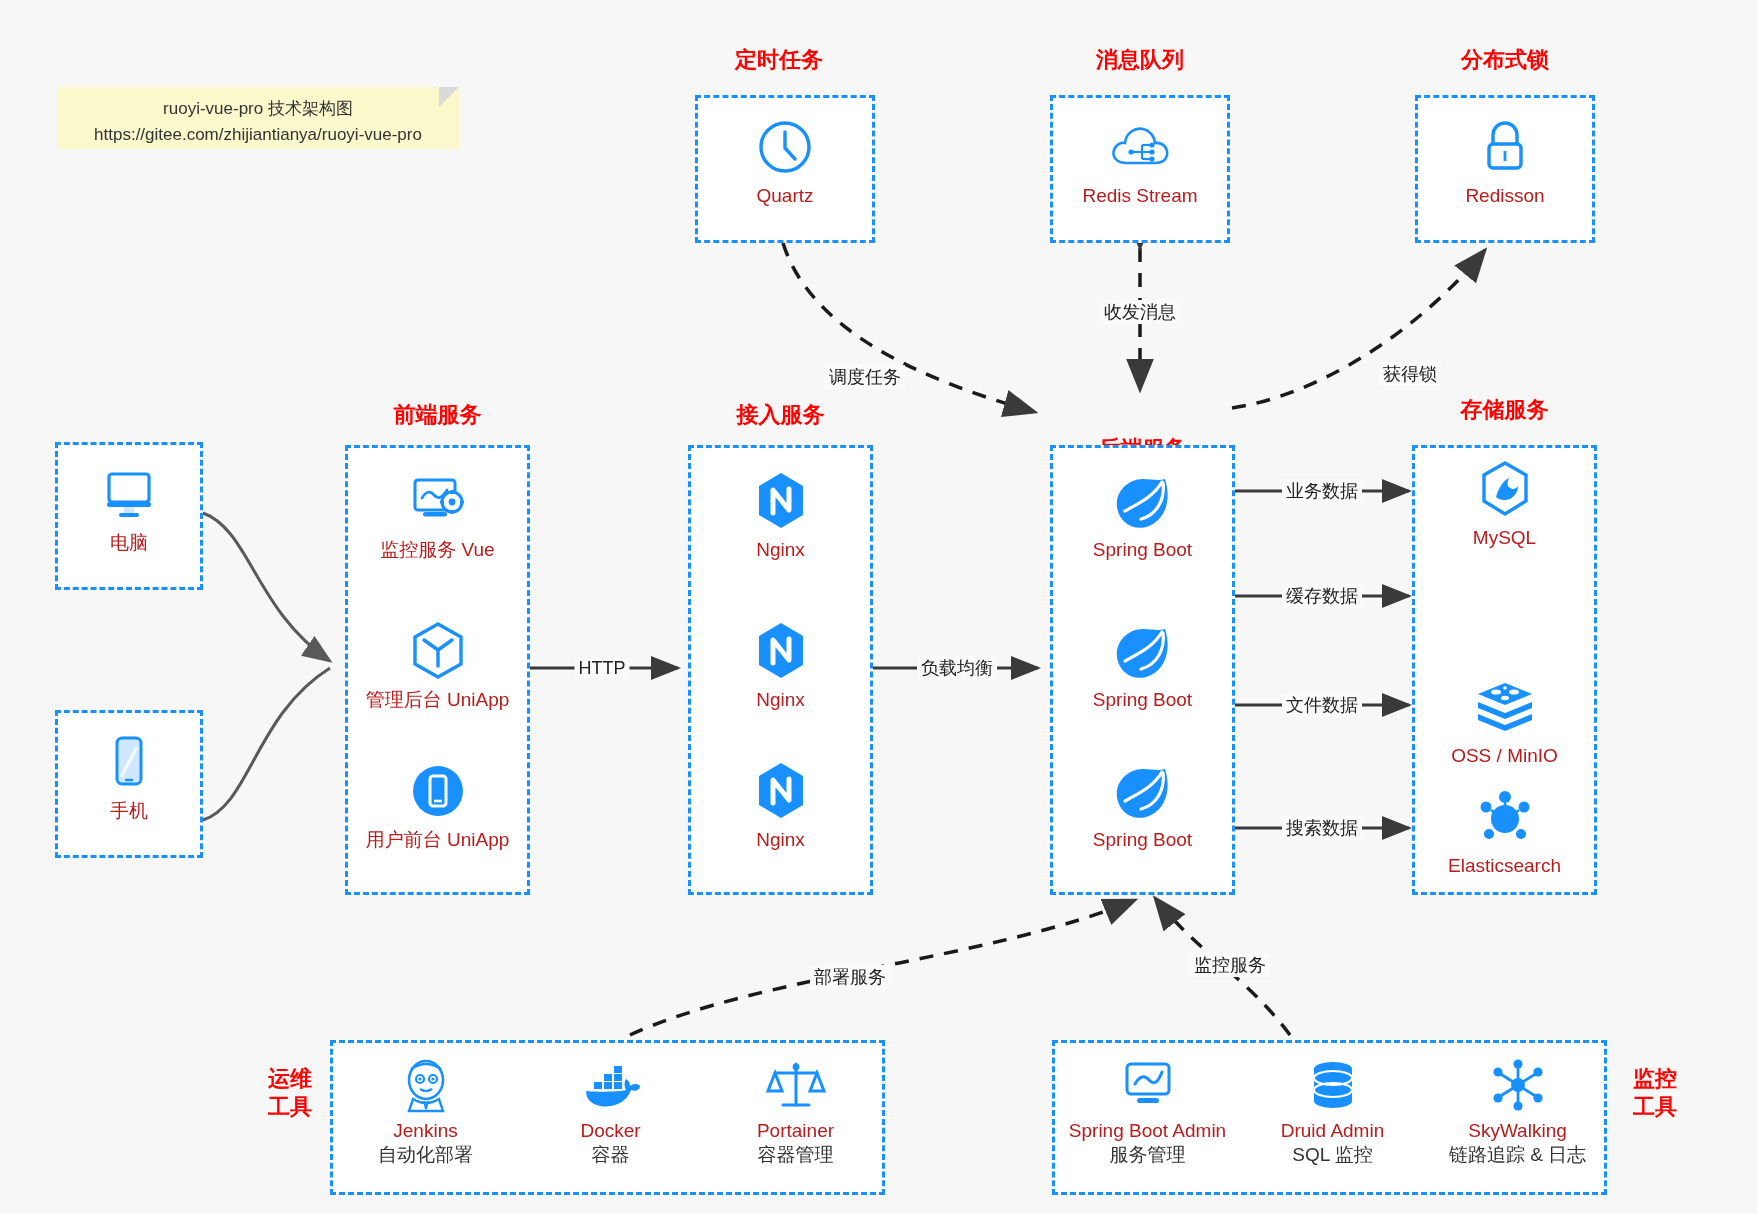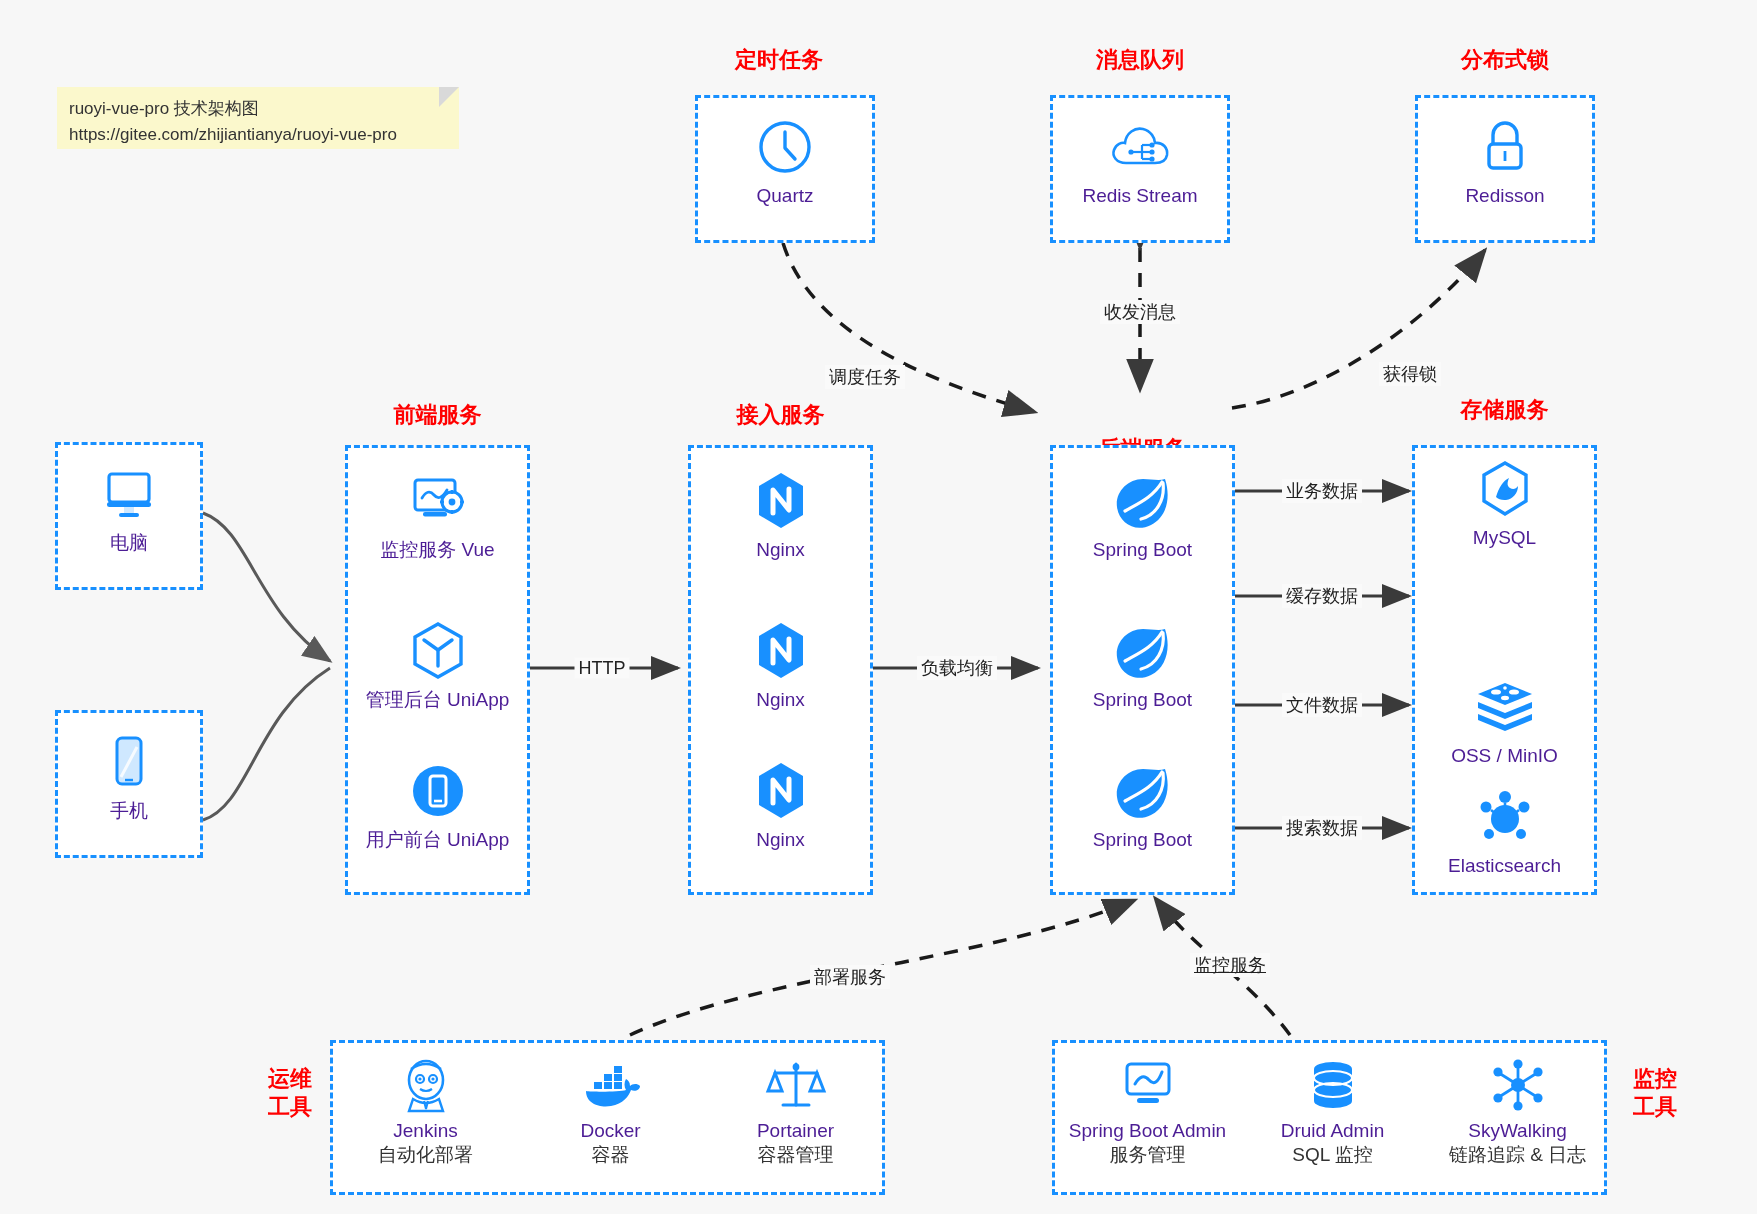--- a/index.html
+++ b/index.html
@@ -34,21 +34,21 @@
   }
   .node-icon {
     height: 62px;
     display: flex;
     align-items: center;
     justify-content: center;
   }
   .node-label {
     margin-top: 6px;
     font-size: 19px;
-    color: #4c1d95;
+    color: #b91c1c;
     white-space: nowrap;
     line-height: 1.25;
   }
   .node-sub {
     font-size: 19px;
     color: #333333;
     white-space: nowrap;
     line-height: 1.25;
   }
 
@@ -63,21 +63,21 @@
     color: #333333;
     line-height: 1.5;
   }
   #note .fold {
     position: absolute;
     right: 0; top: 0;
     width: 0; height: 0;
     border-left: 20px solid #d9d9d9;
     border-bottom: 20px solid transparent;
   }
-  #note .l { white-space: nowrap; }
+  #note .l { white-space: nowrap; text-align: center; }
 
   
   .edge-label {
     position: absolute;
     font-size: 18px;
     color: #222222;
     background: #fafafa;
     padding: 0 4px;
     white-space: nowrap;
     transform: translate(-50%, -50%);
@@ -507,15 +507,15 @@
   <div class="edge-label" style="left:865px; top:377px;">调度任务</div>
   <div class="edge-label" style="left:1140px; top:312px;">收发消息</div>
   <div class="edge-label" style="left:1410px; top:374px;">获得锁</div>
   <div class="edge-label" style="left:602px; top:668px;">HTTP</div>
   <div class="edge-label" style="left:957px; top:668px;">负载均衡</div>
   <div class="edge-label" style="left:1322px; top:491px;">业务数据</div>
   <div class="edge-label" style="left:1322px; top:596px;">缓存数据</div>
   <div class="edge-label" style="left:1322px; top:705px;">文件数据</div>
   <div class="edge-label" style="left:1322px; top:828px;">搜索数据</div>
   <div class="edge-label" style="left:850px; top:977px;text-align:center;">部署服务</div>
-  <div class="edge-label" style="left:1230px; top:965px;text-decoration:underline;">监控服务</div>
+  <div class="edge-label" style="left:1230px; top:965px;">监控服务</div>
 
 </div>
 
 </body></html>

